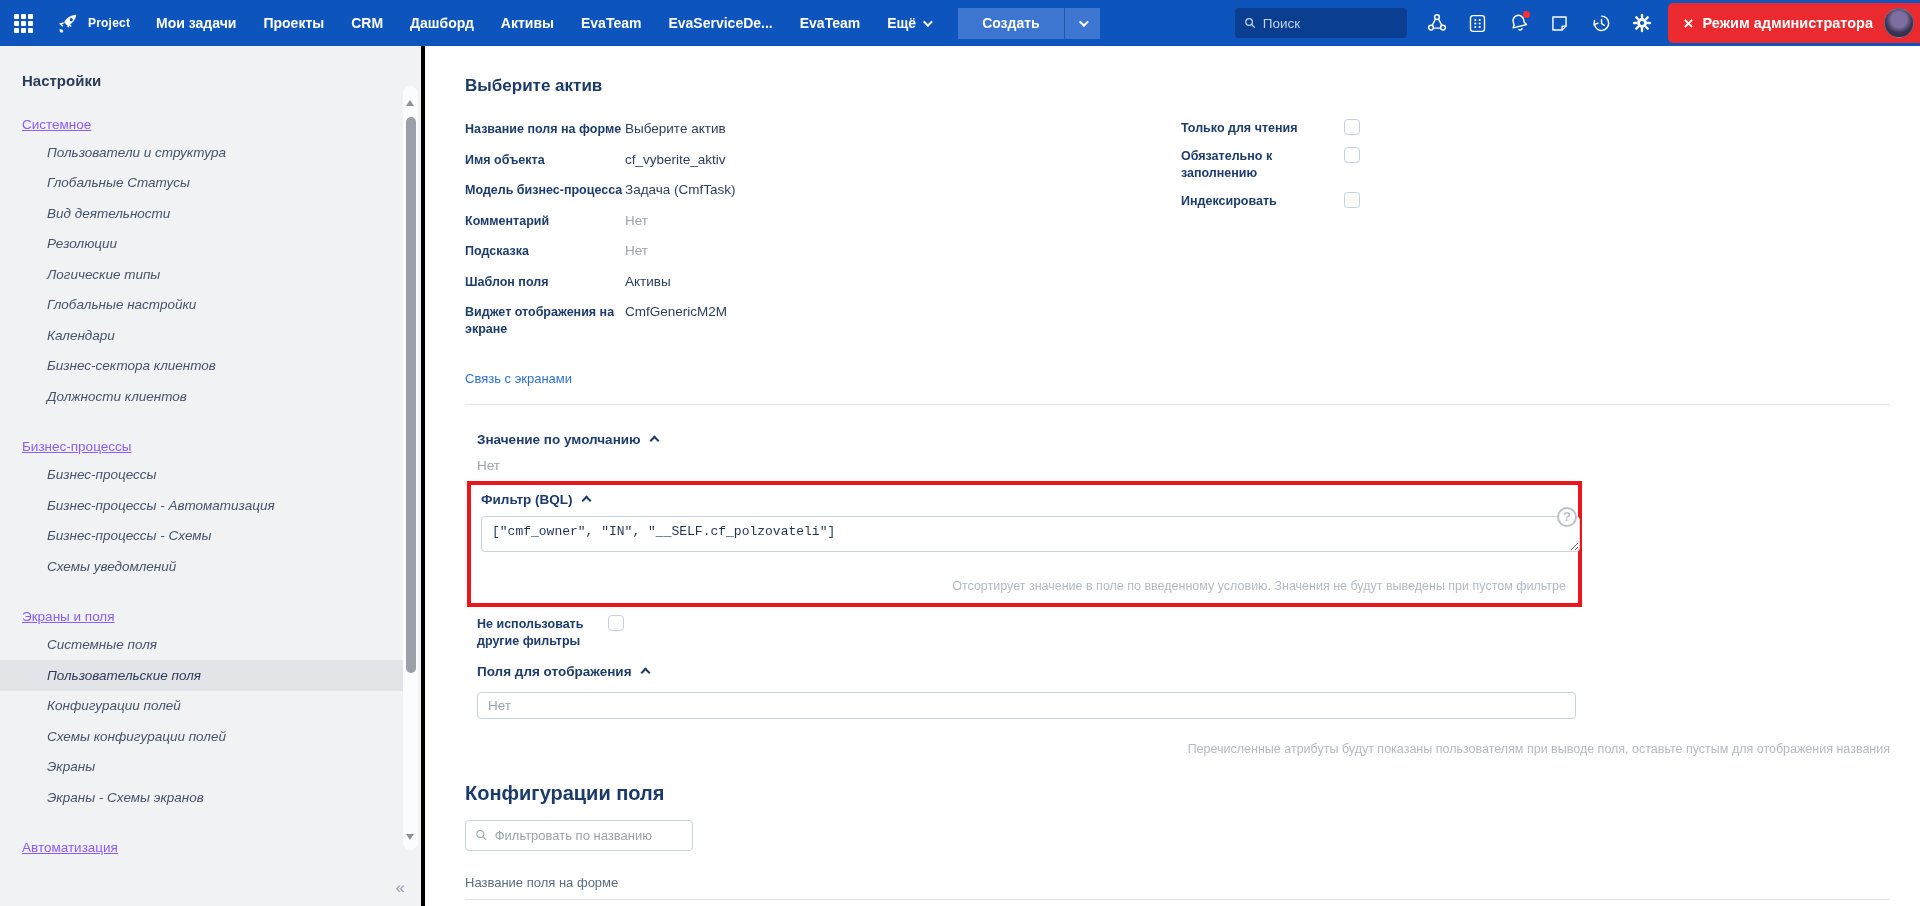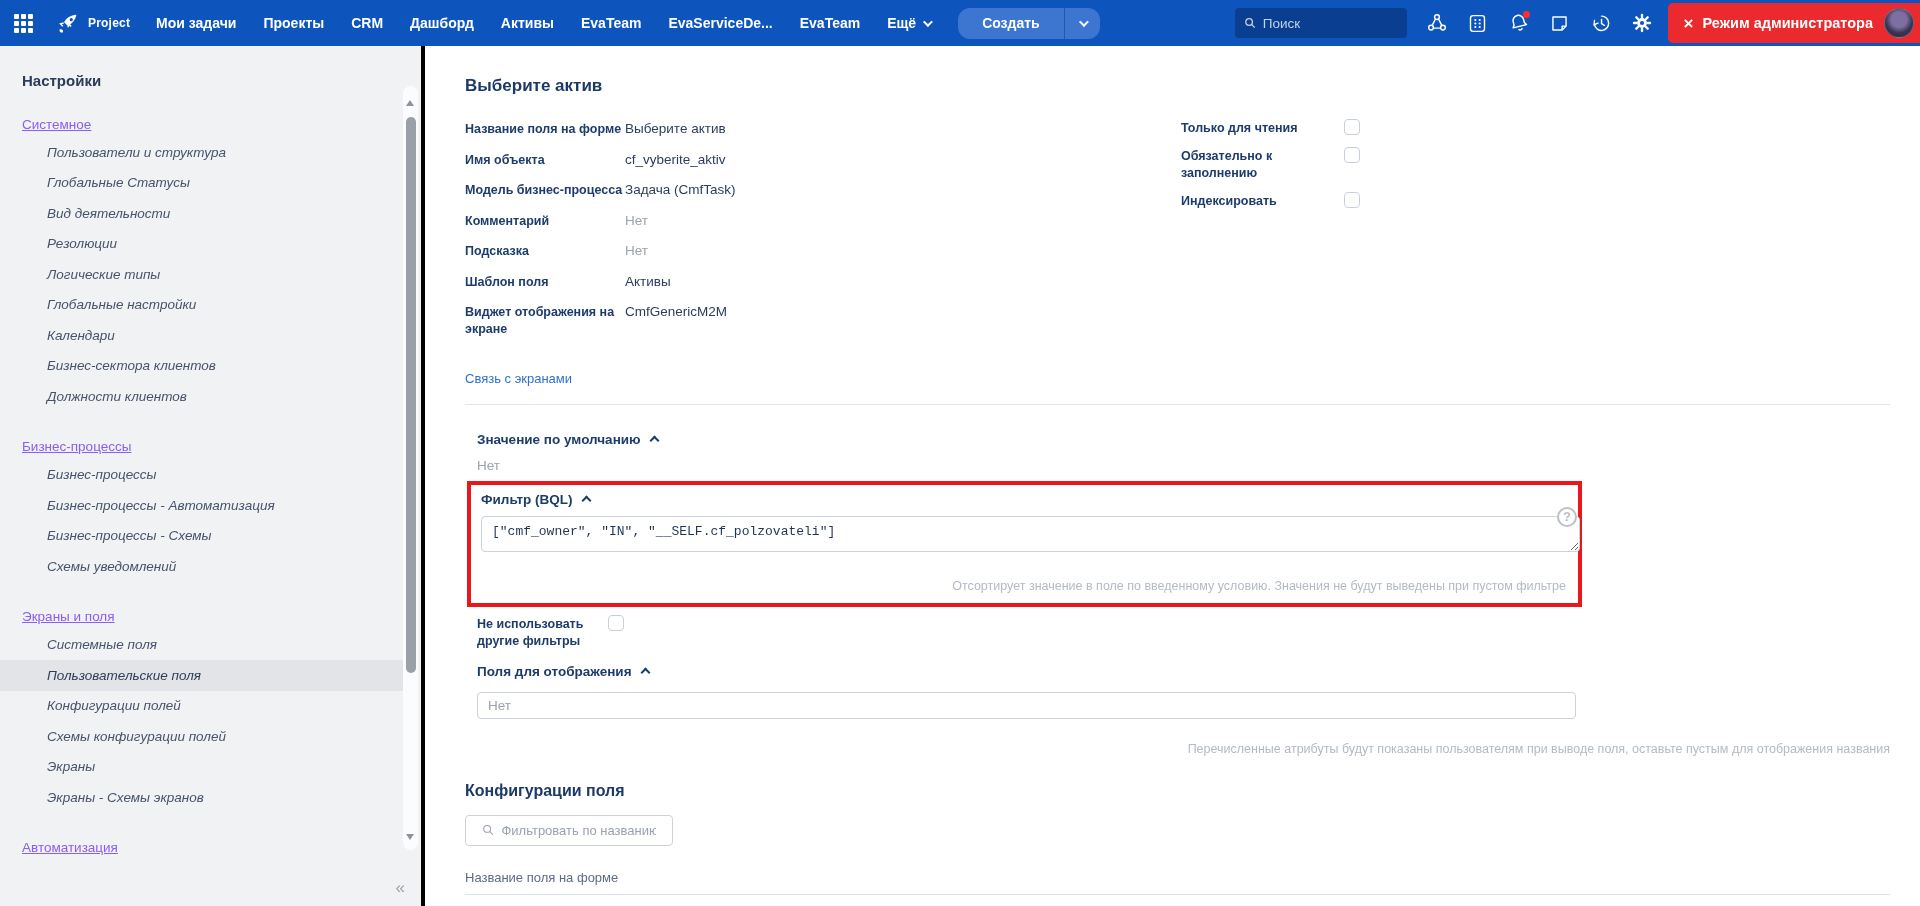--- a/index.html
+++ b/index.html
@@ -13,21 +13,21 @@
     margin-right:22px; cursor:pointer; }
   .appgrid i { width:5px; height:5px; background:#fff; border-radius:1px; }
   .logo { display:flex; align-items:center; margin-right:26px; }
   .logo svg { margin-right:8px; }
   .logo-text { font-size:12px; font-weight:700; letter-spacing:.2px; }
   .topnav { display:flex; align-items:center; gap:27px; font-size:14px; font-weight:600; }
   .topnav .tn { cursor:pointer; white-space:nowrap; }
   .more { display:flex; align-items:center; gap:7px; cursor:pointer; }
   .chev-dn-w { width:7px; height:7px; border-right:2px solid #fff; border-bottom:2px solid #fff;
     transform:rotate(45deg) translateY(-2px); display:inline-block; }
-  .create-btn { display:flex; margin-left:28px; height:31px; border-radius:12px; overflow:hidden;
+  .create-btn { display:flex; margin-left:28px; height:31px; border-radius:0; overflow:hidden;
     background:#3c76d1; cursor:pointer; }
   .create-main { padding:0 24px; display:flex; align-items:center; font-size:14px; font-weight:600; }
   .create-arrow { width:36px; display:flex; align-items:center; justify-content:center;
     border-left:1px solid rgba(10,50,120,.45); }
   .search { margin-left:auto; margin-right:18px; width:172px; height:30px; background:#0a3e90;
     border-radius:4px; display:flex; align-items:center; padding:0 9px; }
   .search input { background:transparent; border:none; outline:none; color:#dbe4f5;
     font-size:13.5px; width:100%; margin-left:7px; font-family:"Liberation Sans",sans-serif; }
   .search input::placeholder { color:#c3d1ea; }
   .tb-icons { display:flex; align-items:center; gap:17px; margin-right:14px; }
@@ -108,23 +108,23 @@
 
   .nof-row { display:flex; margin-top:9px; }
   .nof-label { width:131px; flex:none; font-size:12.5px; font-weight:700; color:#1d3c6b;
     line-height:17px; }
   .df-head { margin-top:14px; }
   .df-input { margin-top:13px; width:1099px; height:27px; border:1px solid #ccd2da;
     border-radius:4px; font-size:13.5px; padding:0 10px; outline:none; color:#2c3e5d;
     font-family:"Liberation Sans",sans-serif; display:block; }
   .df-input::placeholder { color:#9aa2ad; }
 
-  h2.cfg-title { margin-top:26px; font-size:16px; font-weight:700; color:#1b3a68; }
-  .filter-box { margin-top:15px; width:208px; height:31px; border:1px solid #ccd2da;
-    border-radius:4px; display:flex; align-items:center; padding:0 16px; }
+  h2.cfg-title { margin-top:26px; font-size:20px; font-weight:700; color:#1b3a68; }
+  .filter-box { margin-top:15px; width:228px; height:31px; border:1px solid #ccd2da;
+    border-radius:4px; display:flex; align-items:center; padding:0 9px; }
   .filter-box input { border:none; outline:none; font-size:13px; color:#4a5468; width:100%;
     margin-left:7px; font-family:"Liberation Sans",sans-serif; }
   .filter-box input::placeholder { color:#99a2ae; }
   .thead { display:flex; margin-top:24px; font-size:13px; color:#5d6c84; }
   .thead .c1 { width:696px; flex:none; }
   .hr2 { border:none; border-top:1px solid #dfe2e6; margin-top:9px; }
   .empty { margin-top:16px; font-size:13.5px; font-style:italic; color:#6e7a8e; }
 </style>
 </head>
 <body>

